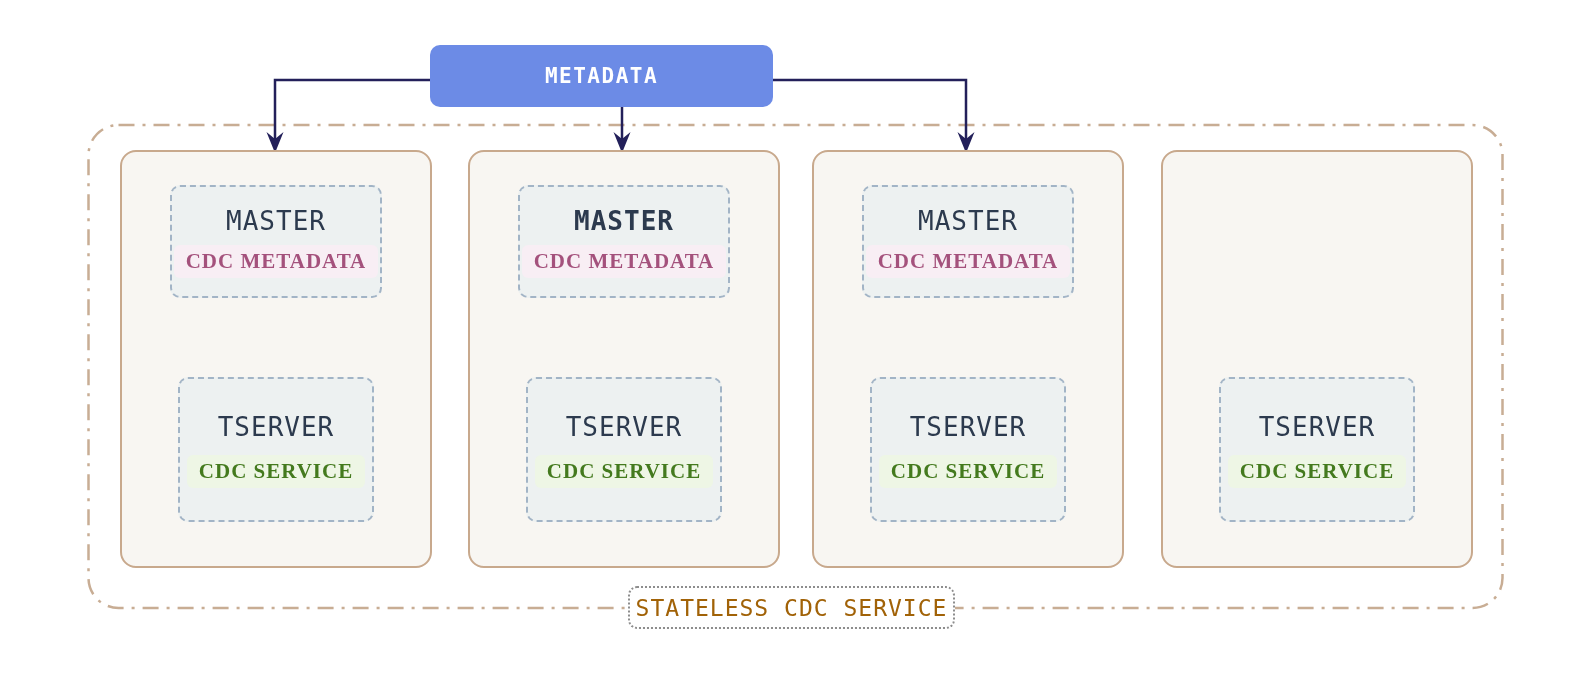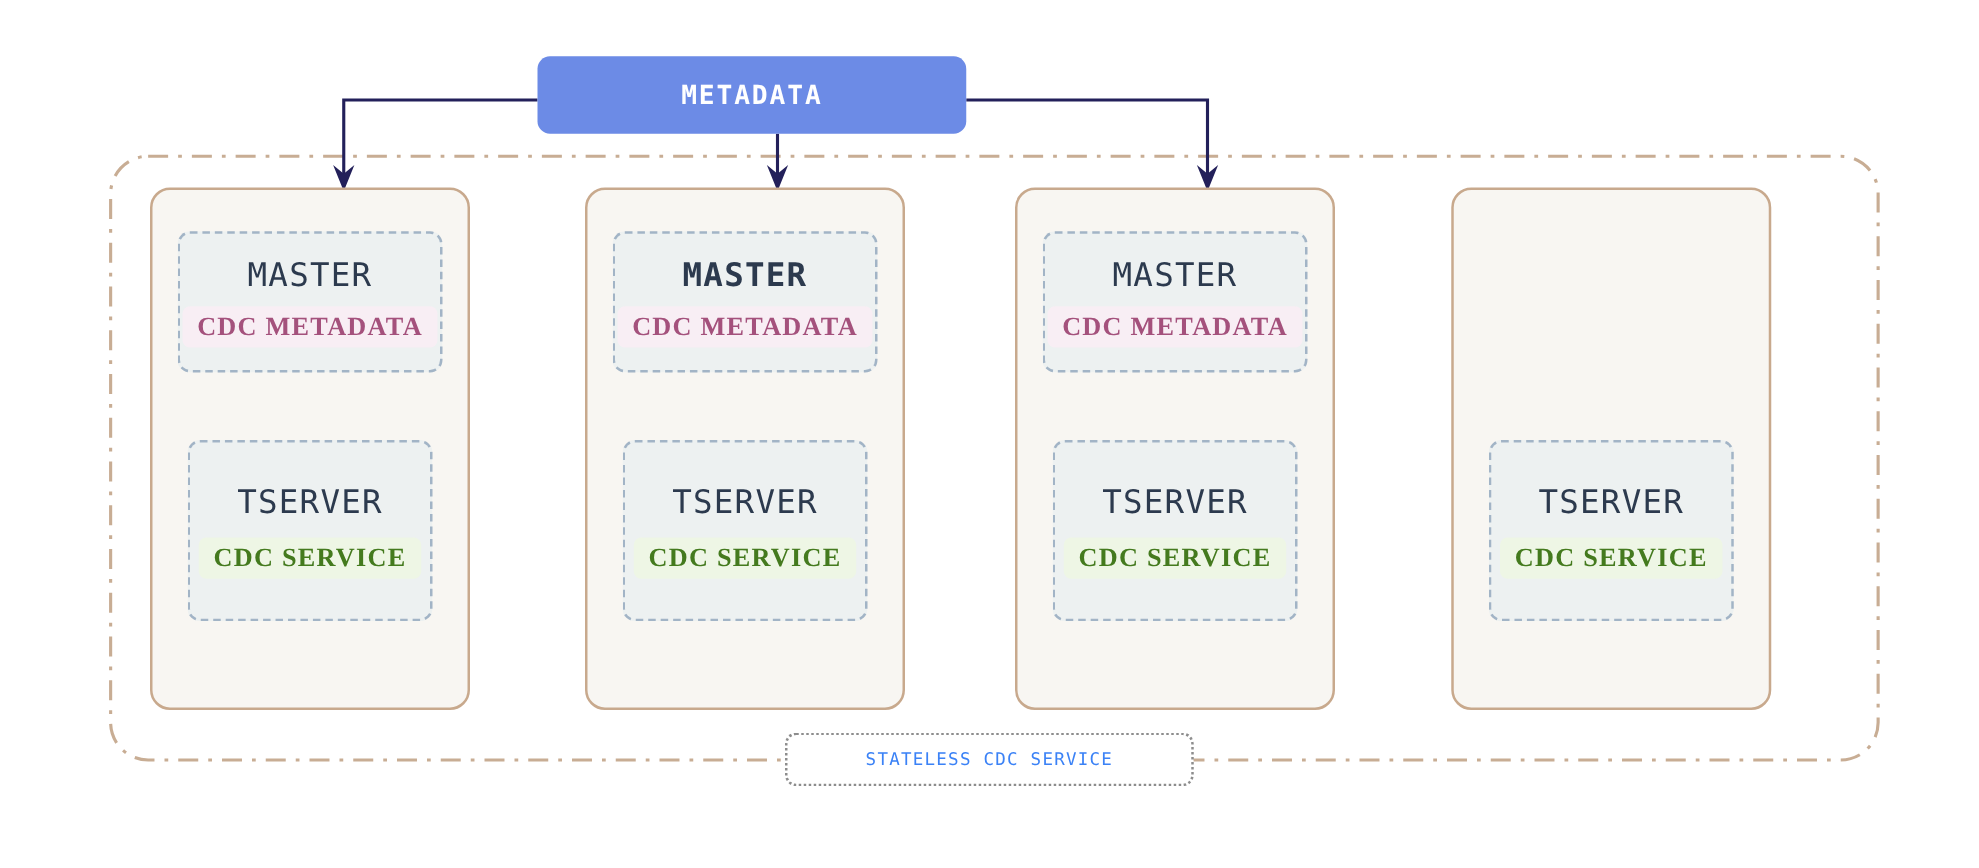--- a/index.html
+++ b/index.html
@@ -17,54 +17,54 @@
   .banner {
     position: absolute; left: 430px; top: 45px; width: 343px; height: 62px;
     background: #6c8be6; border-radius: 10px;
     display: flex; flex-direction: column; align-items: center; justify-content: center;
     color: #ffffff; font-weight: bold; font-size: 21px; letter-spacing: 1.5px;
     line-height: 28px; text-align: center;
   }
 
   
   .node {
-    position: absolute; top: 150px; width: 256px; height: 418px;
+    position: absolute; top: 150px; width: 312px; height: 418px;
     background: #f8f6f2; border: 2px solid #c8a98d; border-radius: 16px;
   }
   .node-1 { left: 120px; }
   .node-2 { left: 468px; }
   .node-3 { left: 812px; }
   .node-4 { left: 1161px; }
 
   .inner {
     position: absolute; left: 50%; transform: translateX(-50%);
     background: #edf1f1; border: 2px dashed #a2b4c6; border-radius: 10px;
     display: flex; flex-direction: column; align-items: center; justify-content: center;
   }
   .master-box { top: 33px; width: 212px; height: 113px; gap: 9px; }
-  .tserver-box { top: 200px; width: 196px; height: 145px; gap: 13px; }
+  .tserver-box { top: 225px; width: 196px; height: 145px; gap: 13px; }
 
   .title {
     color: #2c3a4e; font-size: 26px; letter-spacing: 1px; white-space: nowrap;
   }
   .title.leader { font-weight: bold; }
 
   .badge {
     font-size: 21px; font-weight: bold; letter-spacing: 1px; white-space: nowrap;
     padding: 4px 12px; border-radius: 6px; font-family: Liberation Serif, serif;
   }
   .badge.pink  { color: #a4517c; background: #f8eef4; }
   .badge.green { color: #447a1e; background: #eef6e5; text-align: right; }
 
   
   .footer-label {
     position: absolute; left: 628px; top: 586px; width: 327px; height: 43px;
     background: #ffffff; border: 2.5px dotted #8d8d8d; border-radius: 9px;
     display: flex; align-items: center; justify-content: center;
-    color: #3b82f6; font-size: 14px; letter-spacing: 1px; white-space: nowrap;
+    color: #a16207; font-size: 23px; letter-spacing: 1px; white-space: nowrap;
   }
 </style>
 </head>
 <body>
 
 <div class="canvas">
 
   <svg class="decor" width="1583" height="694" viewBox="0 0 1583 694">
 
     <rect x="88.5" y="125" width="1414" height="483" rx="30" ry="30" fill="none" stroke="#c8ad94" stroke-width="2.5" stroke-dasharray="16 8 3 8"></rect>

